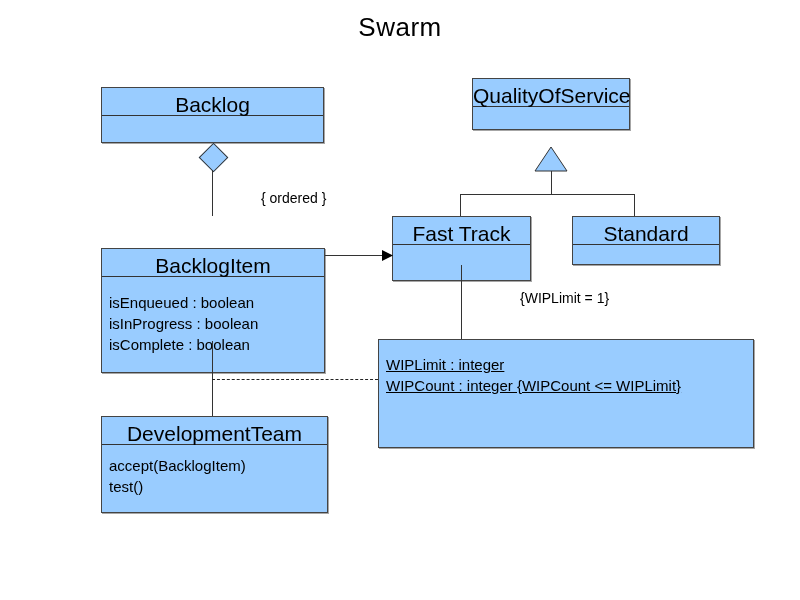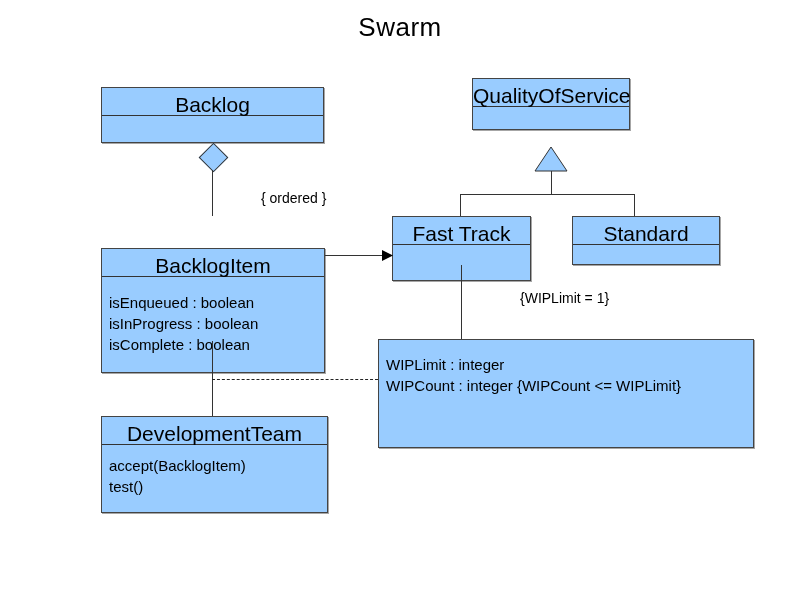--- a/index.html
+++ b/index.html
@@ -108,21 +108,21 @@
     <div class="uml-name">Fast Track</div>
     <div class="uml-body" style="height:20px;"></div>
   </div>
 
   <div class="uml-class" style="left:572px; top:216px; width:148px; height:49px;">
     <div class="uml-name">Standard</div>
     <div class="uml-body" style="height:20px;"></div>
   </div>
 
   <div class="uml-class" style="left:378px; top:339px; width:376px; height:109px;">
-    <div class="uml-body" style="padding-top:14px;">WIPLimit : integer
+    <div class="uml-body" style="padding-top:14px;text-decoration:underline;">WIPLimit : integer
 WIPCount : integer {WIPCount &lt;= WIPLimit}</div>
   </div>
 
   <div class="uml-class" style="left:101px; top:416px; width:227px; height:97px;">
     <div class="uml-name">DevelopmentTeam</div>
     <div class="uml-body" style="padding-top:10px;">accept(BacklogItem)
 test()</div>
   </div>
 
   <div class="diamond" style="left:203px; top:147px;"></div>

